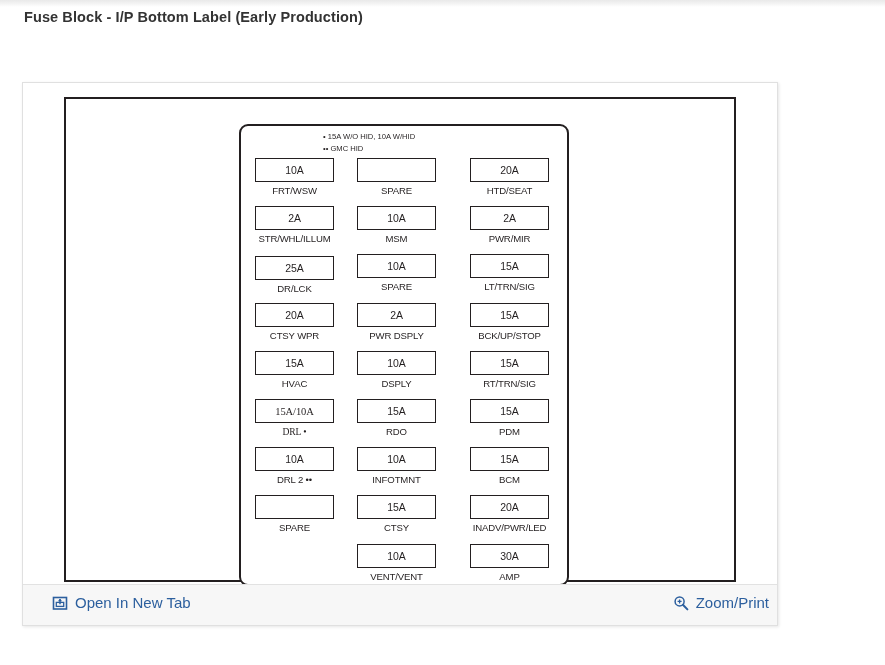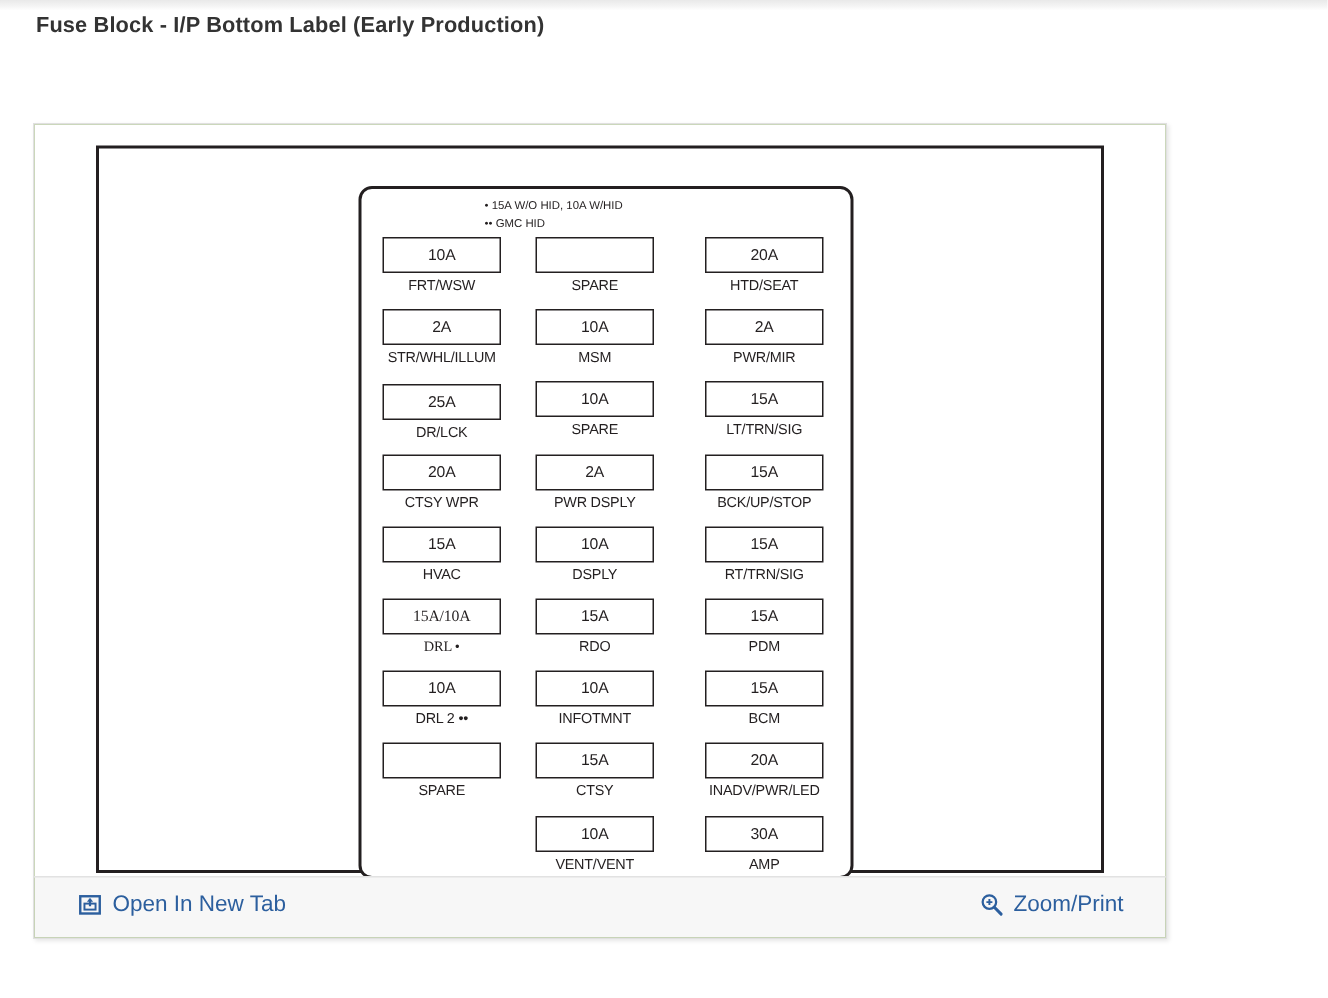--- a/index.html
+++ b/index.html
@@ -89,21 +89,21 @@
     border-top: 1px solid #e2e2e2;
   }
   .toolbar-link {
     position: absolute; top: 9px;
     display: flex; align-items: center; gap: 7px;
     color: #2c5f9e; font-size: 15px;
     text-decoration: none; cursor: pointer;
     font-family: "Liberation Sans", sans-serif;
   }
   #open-new-tab-link { left: 18px; margin-left: 11px; }
-  #zoom-print-link { right: 28px; }
+  #zoom-print-link { right: 8px; }
   .toolbar-icon { display: inline-flex; width: 16px; height: 16px; }
   .toolbar-icon svg { display: block; }
 </style>
 </head>
 <body>
 
 <div id="top-gradient-strip"></div>
 
 <div id="page-title">Fuse Block - I/P Bottom Label (Early Production)</div>
 

